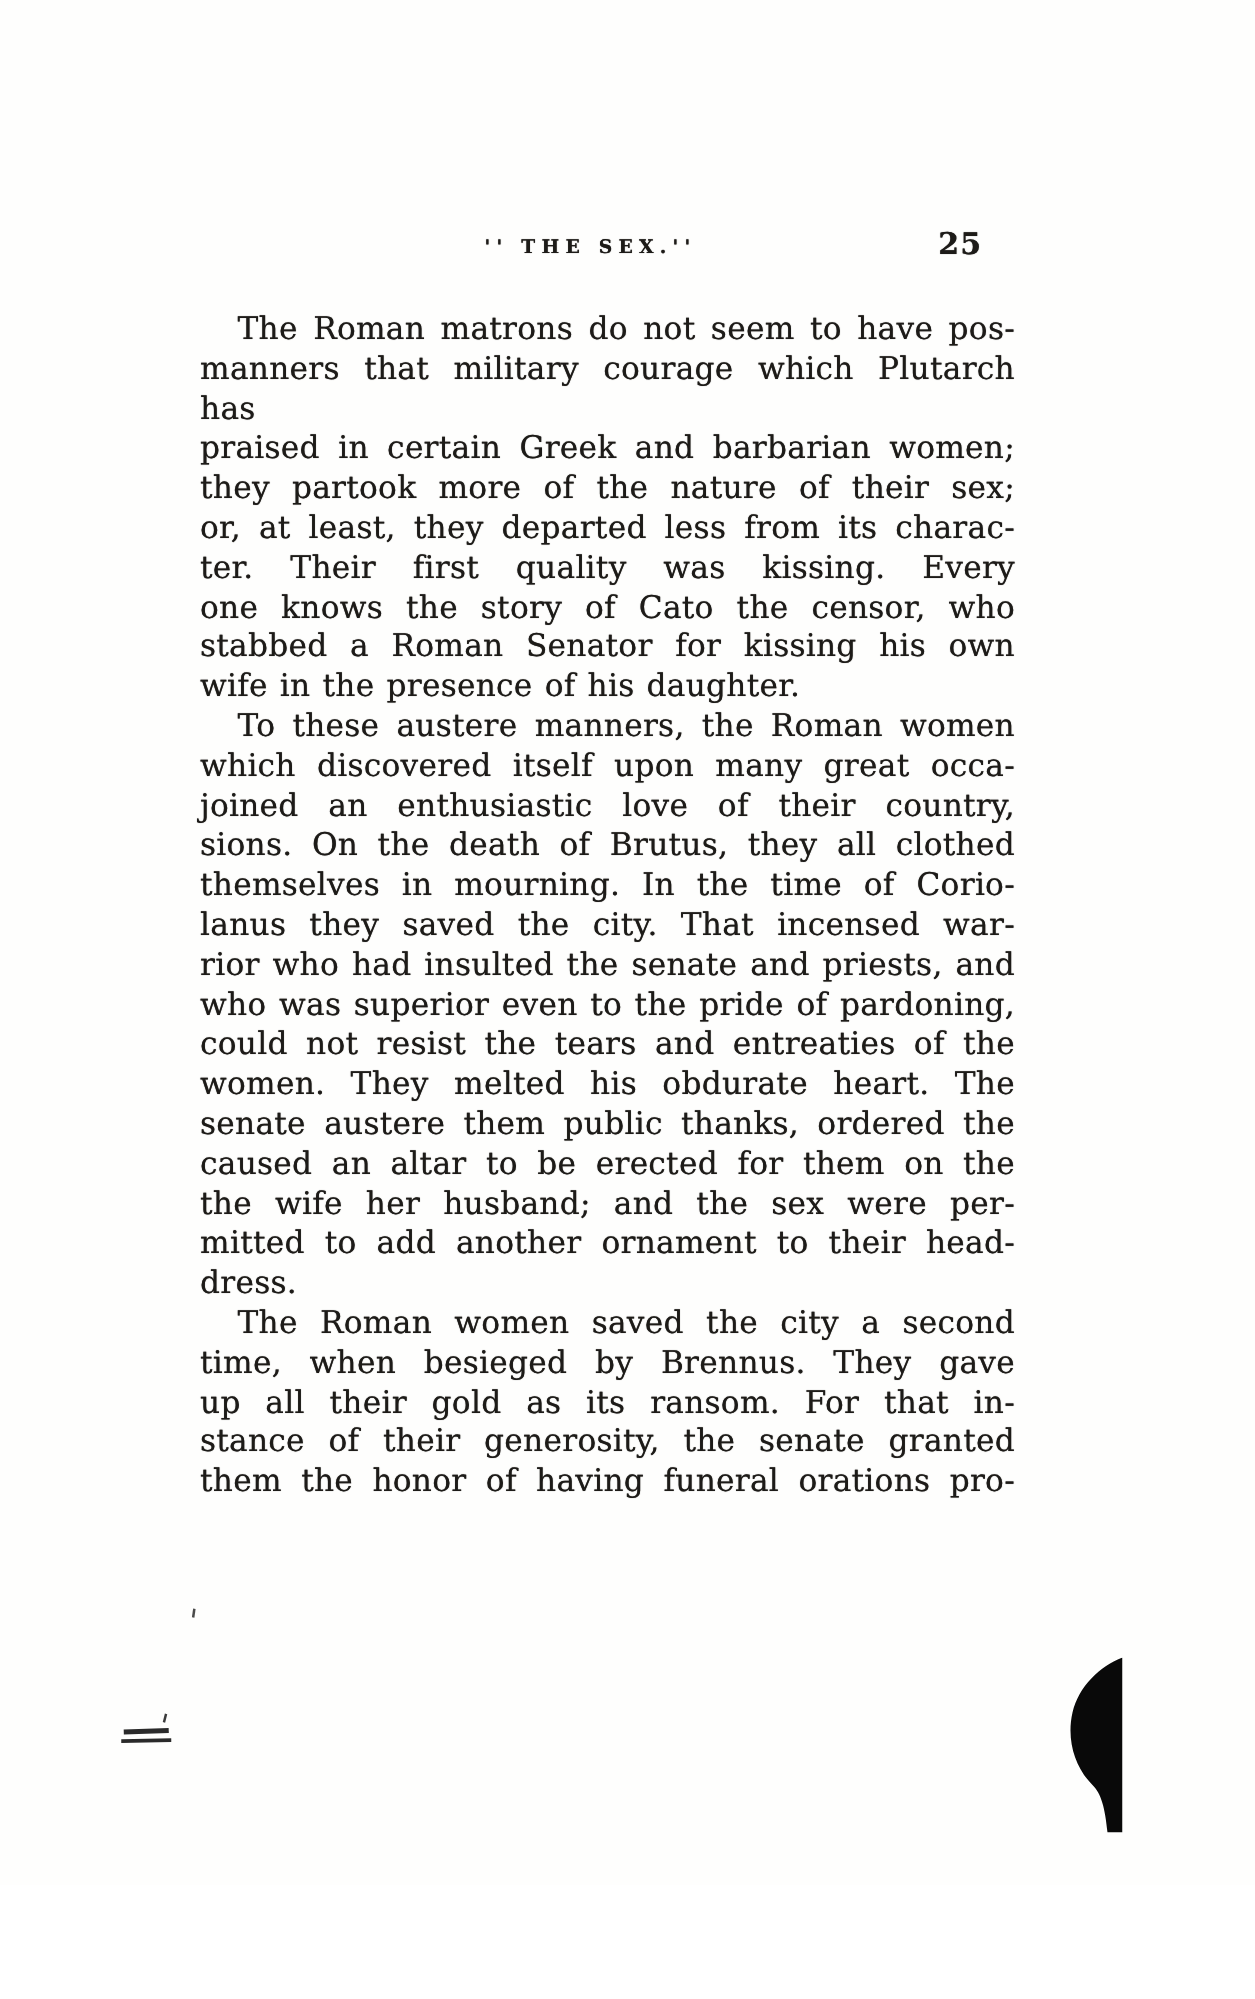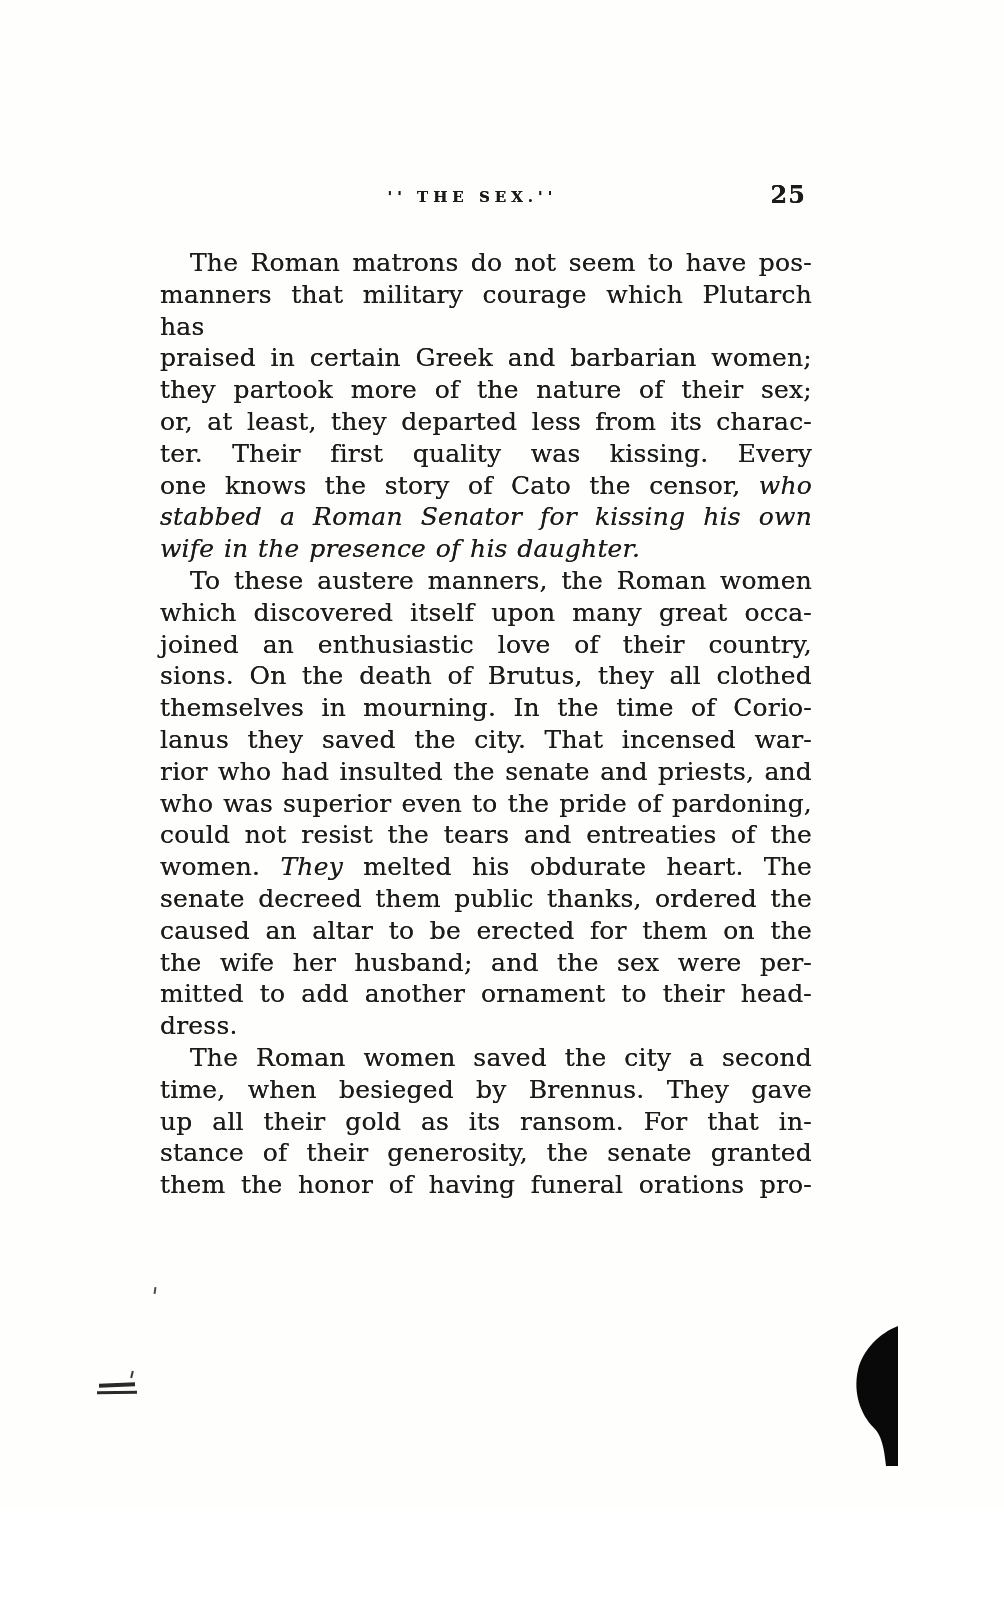--- a/index.html
+++ b/index.html
@@ -30,41 +30,41 @@
     transform: translateX(-58%);
     top: 8px;
     font-size: 15px;
     font-weight: bold;
     letter-spacing: 5px;
     white-space: nowrap;
     text-shadow: 0 0 0.6px rgba(25,23,20,0.9);
   }
   .page-number {
     position: absolute;
-    right: 6px;
+    right: 26px;
     top: 0;
     font-size: 24px;
     font-weight: bold;
     letter-spacing: 1px;
     text-shadow: 0 0 0.6px rgba(25,23,20,0.9);
   }
   .text-block { width: 652px; }
   .line {
     font-size: 25px;
     line-height: 31.8px;
     text-align: justify;
     text-align-last: justify;
     word-spacing: 1.5px;
     letter-spacing: 0.2px;
     text-shadow: 0 0 0.6px rgba(30,28,25,0.85);
     white-space: normal;
   }
   .line.no-justify { text-align-last: left; }
   .line.indent { text-indent: 30px; }
-  .italic { font-style: italic; }
+  .italic { }
 
   
   .blob {
     position: absolute;
     left: 850px;
     top: 1326px;
     width: 48px;
     height: 140px;
   }
   .smudge { position: absolute; background: #2a2a2a; }
@@ -95,21 +95,21 @@
         <div class="line indent"><span>To these austere manners, the Roman women</span></div>
         <div class="line"><span>which discovered itself upon many great occa-</span></div>
         <div class="line"><span>joined an enthusiastic love of their country,</span></div>
         <div class="line"><span>sions. On the death of Brutus, they all clothed</span></div>
         <div class="line"><span>themselves in mourning. In the time of Corio-</span></div>
         <div class="line"><span>lanus they saved the city. That incensed war-</span></div>
         <div class="line"><span>rior who had insulted the senate and priests, and</span></div>
         <div class="line"><span>who was superior even to the pride of pardoning,</span></div>
         <div class="line"><span>could not resist the tears and entreaties of the</span></div>
         <div class="line"><span>women. </span><span class="italic">They</span><span> melted his obdurate heart. The</span></div>
-        <div class="line"><span>senate decreed them public thanks, ordered the</span></div>
+        <div class="line"><span>senate austere them public thanks, ordered the</span></div>
         <div class="line"><span>caused an altar to be erected for them on the</span></div>
         <div class="line"><span>the wife her husband; and the sex were per-</span></div>
         <div class="line"><span>mitted to add another ornament to their head-</span></div>
         <div class="line no-justify"><span>dress.</span></div>
         <div class="line indent"><span>The Roman women saved the city a second</span></div>
         <div class="line"><span>time, when besieged by Brennus. They gave</span></div>
         <div class="line"><span>up all their gold as its ransom. For that in-</span></div>
         <div class="line"><span>stance of their generosity, the senate granted</span></div>
         <div class="line"><span>them the honor of having funeral orations pro-</span></div>
       </div>

